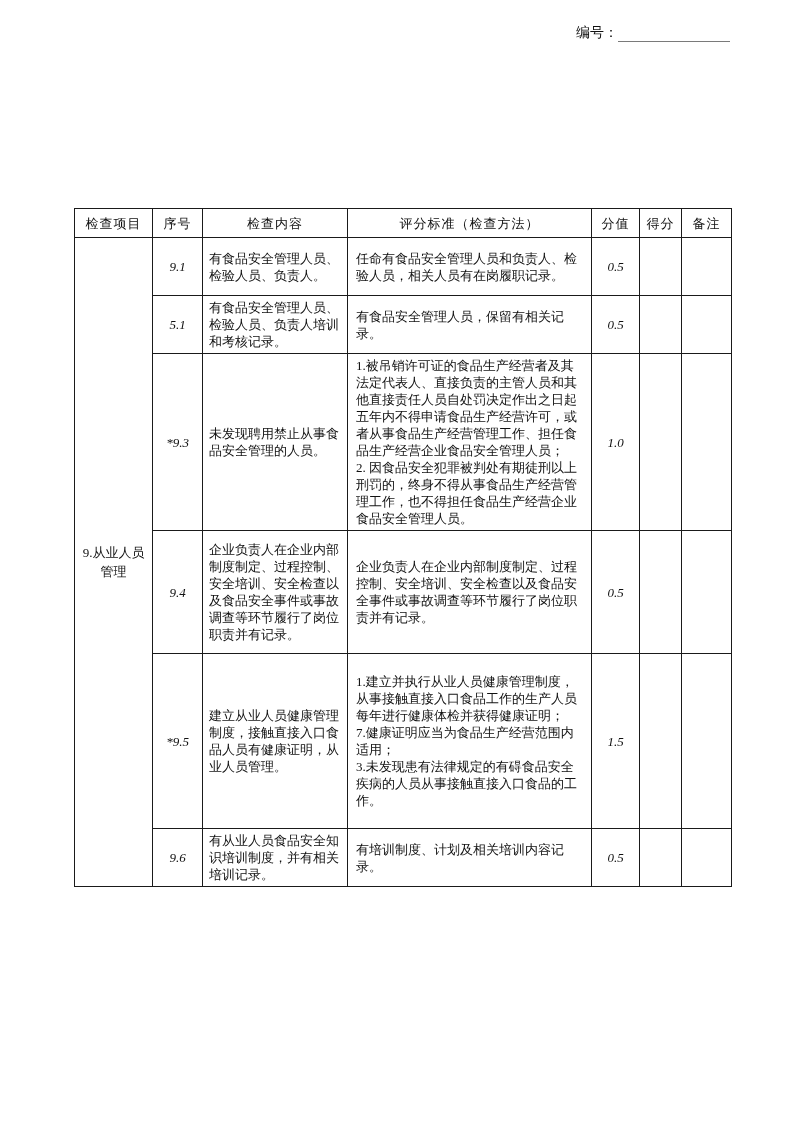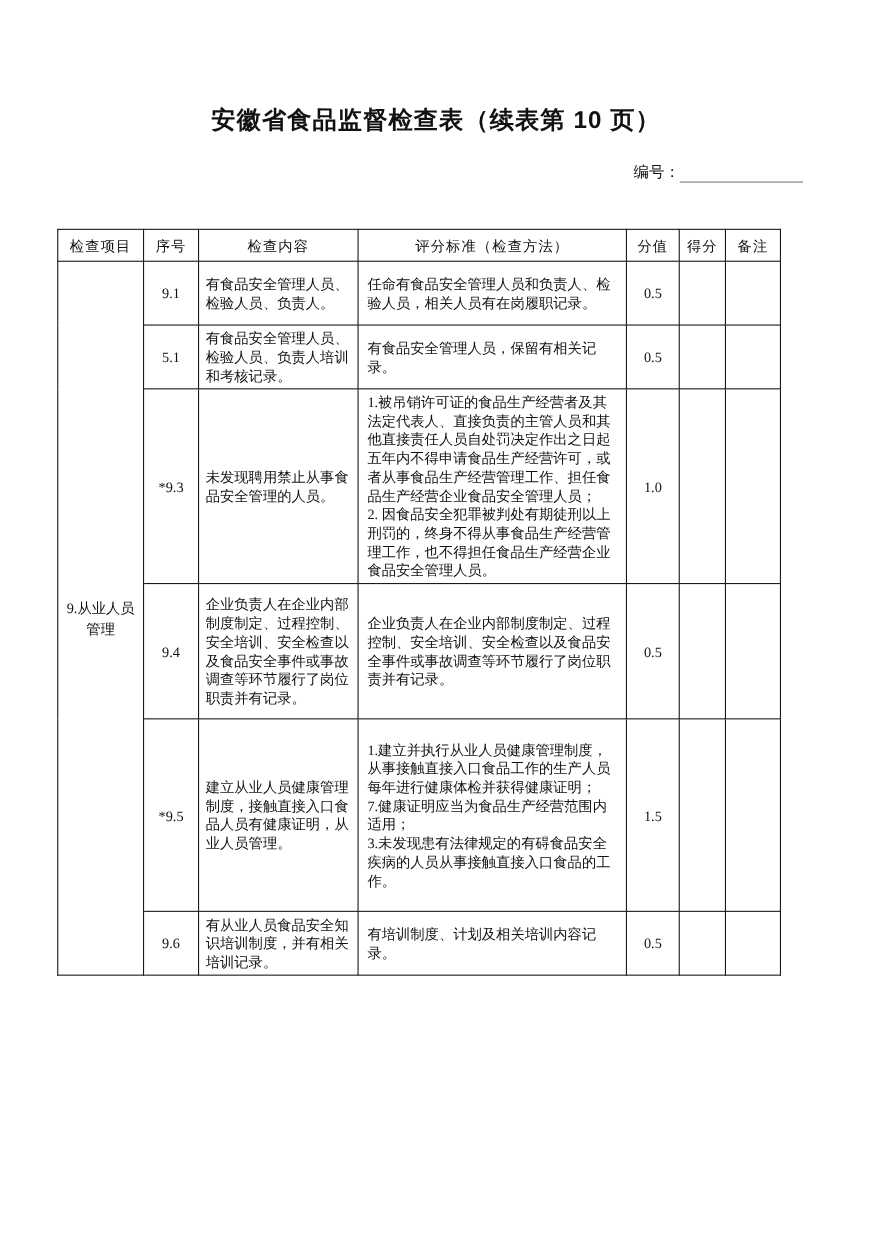--- a/index.html
+++ b/index.html
@@ -43,21 +43,21 @@
   .serial-blank {
     display: inline-block;
     width: 112px;
     height: 14px;
     border-bottom: 1.5px solid #7a7a7a;
     vertical-align: bottom;
   }
 
   table.check-table {
     position: absolute;
-    left: 52px;
+    left: 74px;
     top: 208px;
     width: 657px;
     border-collapse: collapse;
     table-layout: fixed;
     font-size: 13px;
     line-height: 17px;
   }
   .check-table th, .check-table td {
     border: 1px solid #1a1a1a;
     vertical-align: middle;
@@ -73,37 +73,37 @@
   }
   td.c-category {
     text-align: center;
     padding: 2px 5px;
     word-break: break-all;
     line-height: 19px;
   }
   td.c-no, td.c-score, td.c-got, td.c-note {
     text-align: center;
     font-family: "Liberation Serif", "DejaVu Serif", serif;
+    font-style: italic;
   }
   td.c-content { padding: 3px 6px; text-align: left; }
   td.c-standard { padding: 3px 8px; text-align: left; white-space: pre-line; }
 
   tr.row-9-1 { height: 58px; }
   tr.row-9-2 { height: 50px; }
   tr.row-9-3 { height: 173px; }
   tr.row-9-4 { height: 123px; }
   tr.row-9-5 { height: 175px; }
   tr.row-9-6 { height: 54px; }
 </style>
 </head>
 <body>
 
 <div class="page">
 
-  <div class="doc-title">安徽省食品监督检查表（续表第 10 页）</div>
 
   <div class="serial-line">
     <span>编号：</span><span class="serial-blank"></span>
   </div>
 
   <table class="check-table">
     <colgroup>
       <col style="width:78px">
         <col style="width:50px">
         <col style="width:145px">

